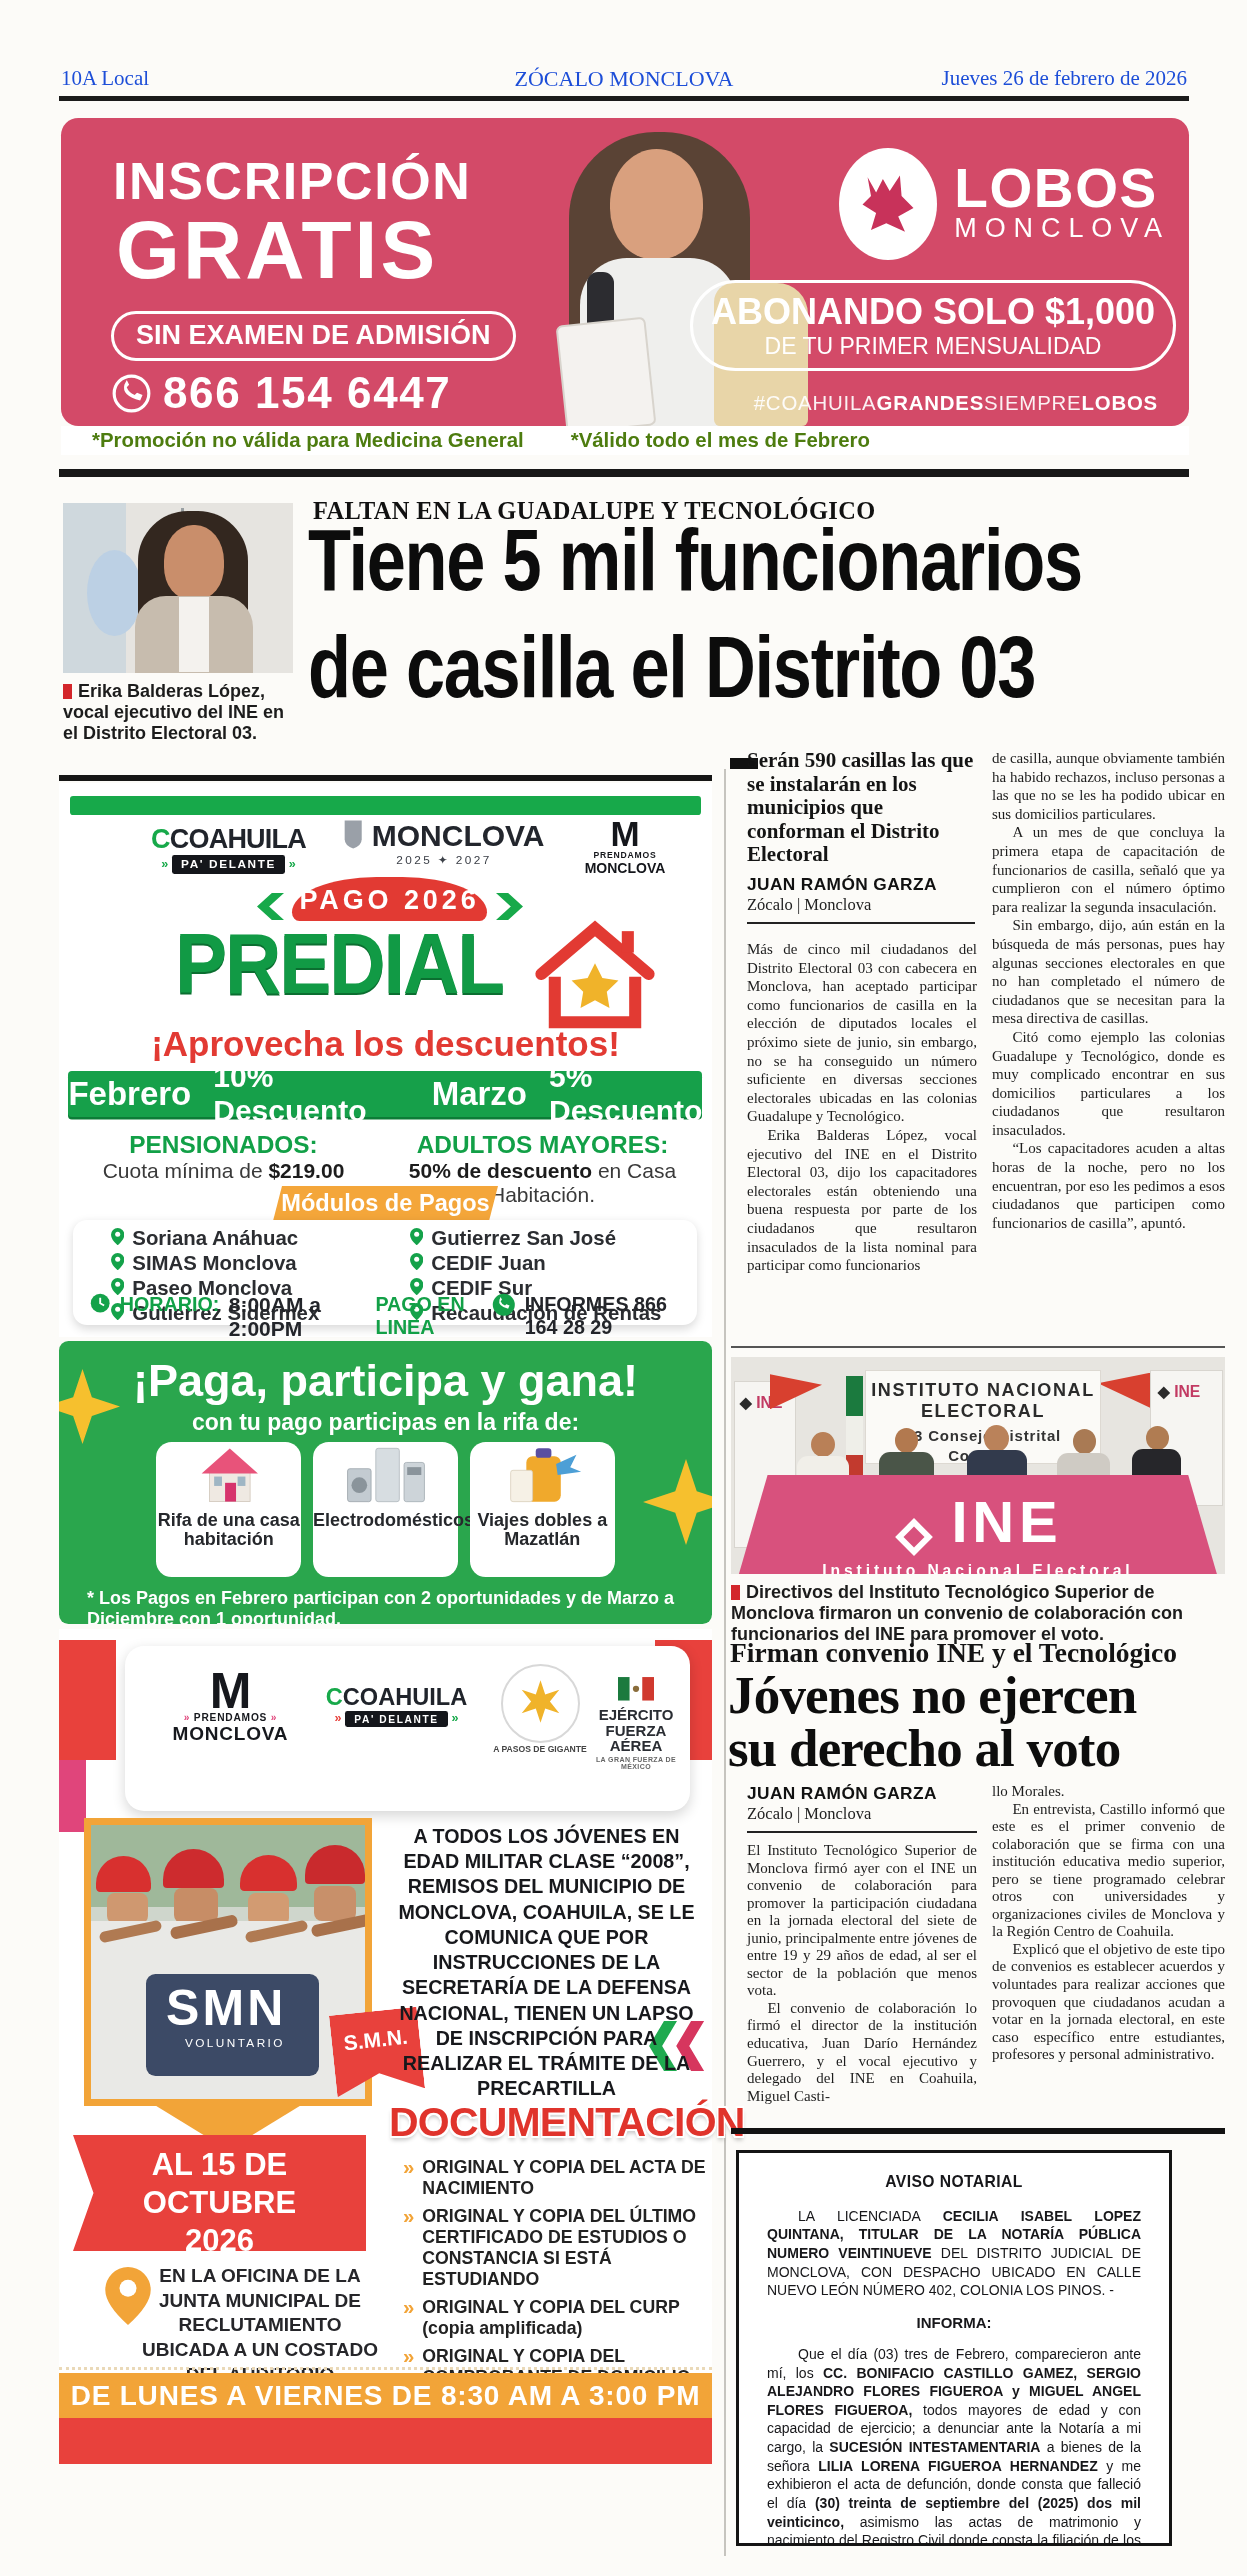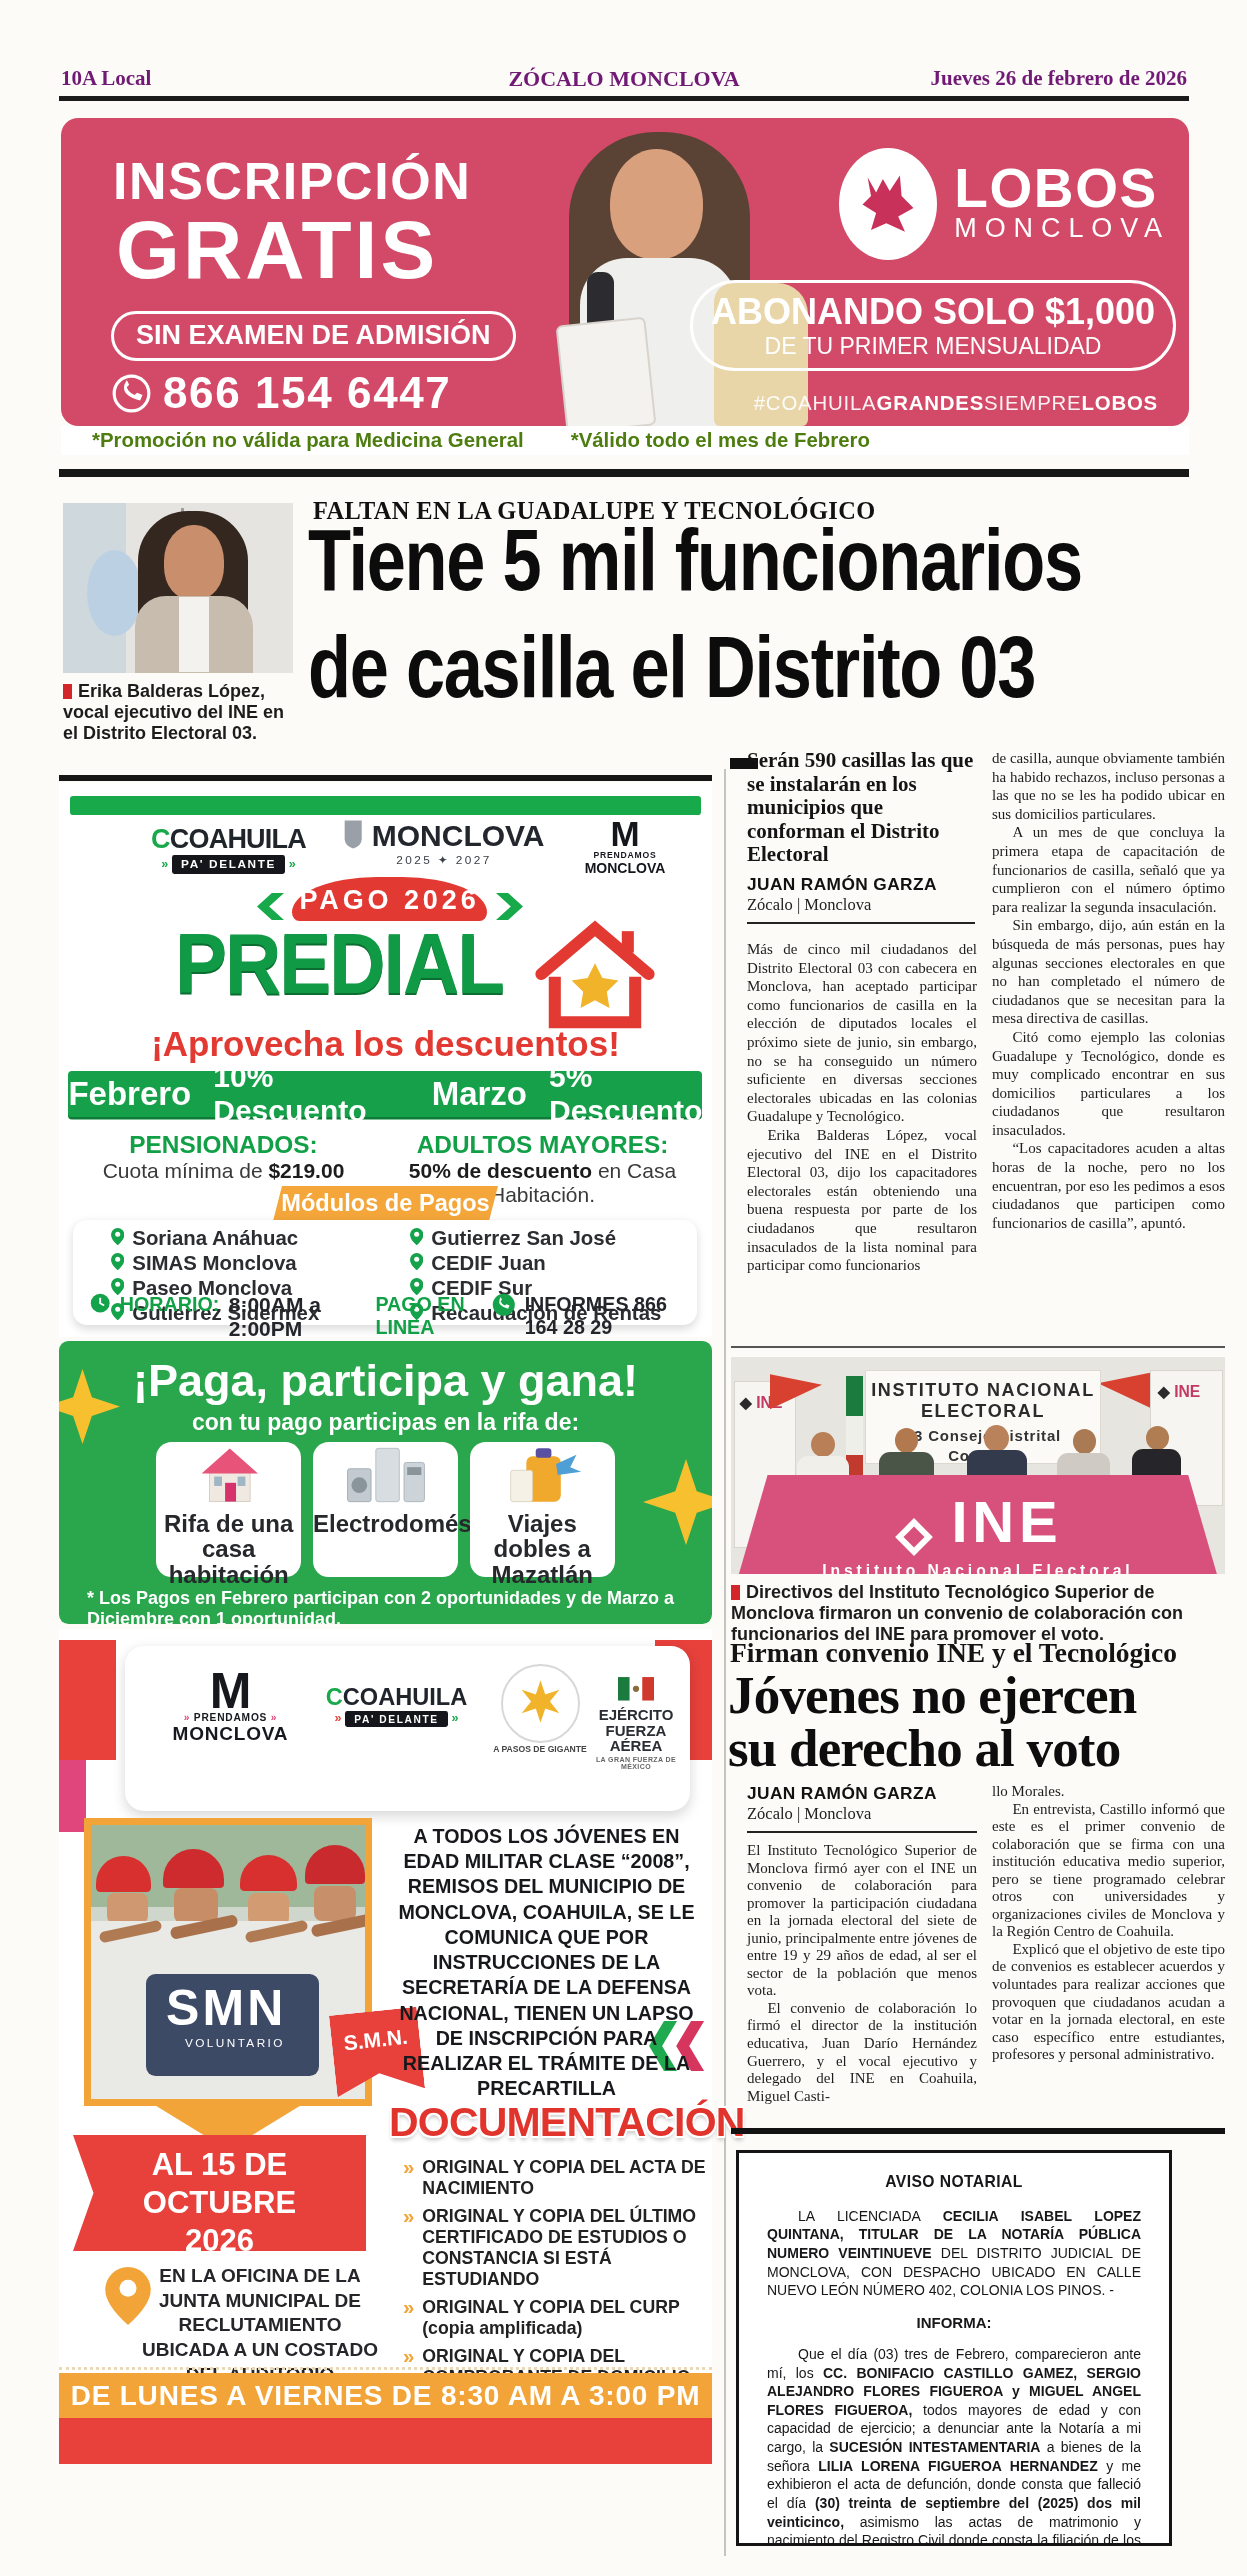--- a/index.html
+++ b/index.html
@@ -3,21 +3,21 @@
 <meta charset="utf-8">
 <style>
   html,body{margin:0;padding:0;background:#e9e7e2;}
   .page{position:relative;width:1248px;height:2576px;background:#fcfbf8;font-family:"Liberation Sans",sans-serif;overflow:hidden;margin:0 auto;}
   .abs{position:absolute;}
   .b{font-weight:bold;}
   .white{color:#fff;}
   .center{text-align:center;}
 
   
-  .hdr-txt{font-family:"Liberation Serif",serif;font-weight:bold;color:#701a75;font-size:21px;}
+  .hdr-txt{font-family:"Liberation Serif",serif;font-weight:normal;color:#1d4ed8;font-size:21px;}
   .hdr-rule{background:#1b1b1b;}
 
   
   .banner{background:#d34a68;border-radius:17.3px;overflow:hidden;}
   .banner-big1{font-size:52px;font-weight:bold;letter-spacing:1.6px;color:#fff;}
   .banner-big2{font-size:82px;font-weight:bold;letter-spacing:3.1px;color:#fff;line-height:1;}
   .pill{border:3.1px solid #fff;border-radius:31px;color:#fff;font-weight:bold;}
   .banner-foot{color:#4d7c0f;font-weight:bold;font-size:20.4px;}
   .lobos-word{font-size:55px;font-weight:bold;color:#fff;letter-spacing:1.6px;line-height:.9;}
   .lobos-sub{font-size:27px;color:#fff;letter-spacing:7.9px;}
@@ -56,21 +56,21 @@
   .payitem{font-size:20.4px;font-weight:bold;color:#2b2d31;line-height:25px;}
   .pin{display:inline-block;width:13.4px;height:17.3px;margin-right:7.9px;}
   .payfoot{font-size:19.7px;font-weight:bold;color:#23252a;}
   .payfoot .g{color:#12a047;}
 
   
   .raffle{background:#2aa64d;border-radius:9.4px;overflow:hidden;}
   .raffle-title{font-size:45px;font-weight:bold;color:#fff;letter-spacing:0;}
   .raffle-sub{font-size:23px;font-weight:bold;color:#fff;}
   .rcard{background:#fff;border-radius:15.7px;width:145px;height:135px;text-align:center;position:relative;}
-  .rcard-label{font-size:24px;font-weight:bold;color:#26282c;line-height:1.06;}
+  .rcard-label{font-size:18px;font-weight:bold;color:#26282c;line-height:1.06;}
   .raffle-foot{font-size:18px;font-weight:bold;color:#fff;}
 
   
   .smn{background:#ffffff;}
   .smn-logo-panel{background:#fff;border-radius:19px;box-shadow:0 4.7px 12.6px rgba(0,0,0,.16);}
   .smn-main{font-size:19.7px;font-weight:bold;color:#17181c;line-height:1.28;}
   .docu{font-size:41px;font-weight:bold;color:#e0342c;letter-spacing:-0.8px;text-shadow:-1.6px -1.6px 0 #fff,1.6px -1.6px 0 #fff,-1.6px 1.6px 0 #fff,1.6px 1.6px 0 #fff,0 3.9px 4.7px rgba(0,0,0,.25);}
   .docitem{font-size:17.7px;font-weight:bold;color:#222;line-height:1.2;margin-bottom:6.3px;display:flex;}
   .docitem .arr{color:#f2a438;font-weight:bold;margin-right:7.9px;font-size:20.4px;line-height:1;}
   .dateribbon{background:#e8413c;color:#fff;font-weight:bold;font-size:31px;line-height:1.22;clip-path:polygon(0 0,100% 0,100% 100%,0 100%,7% 50%);}

